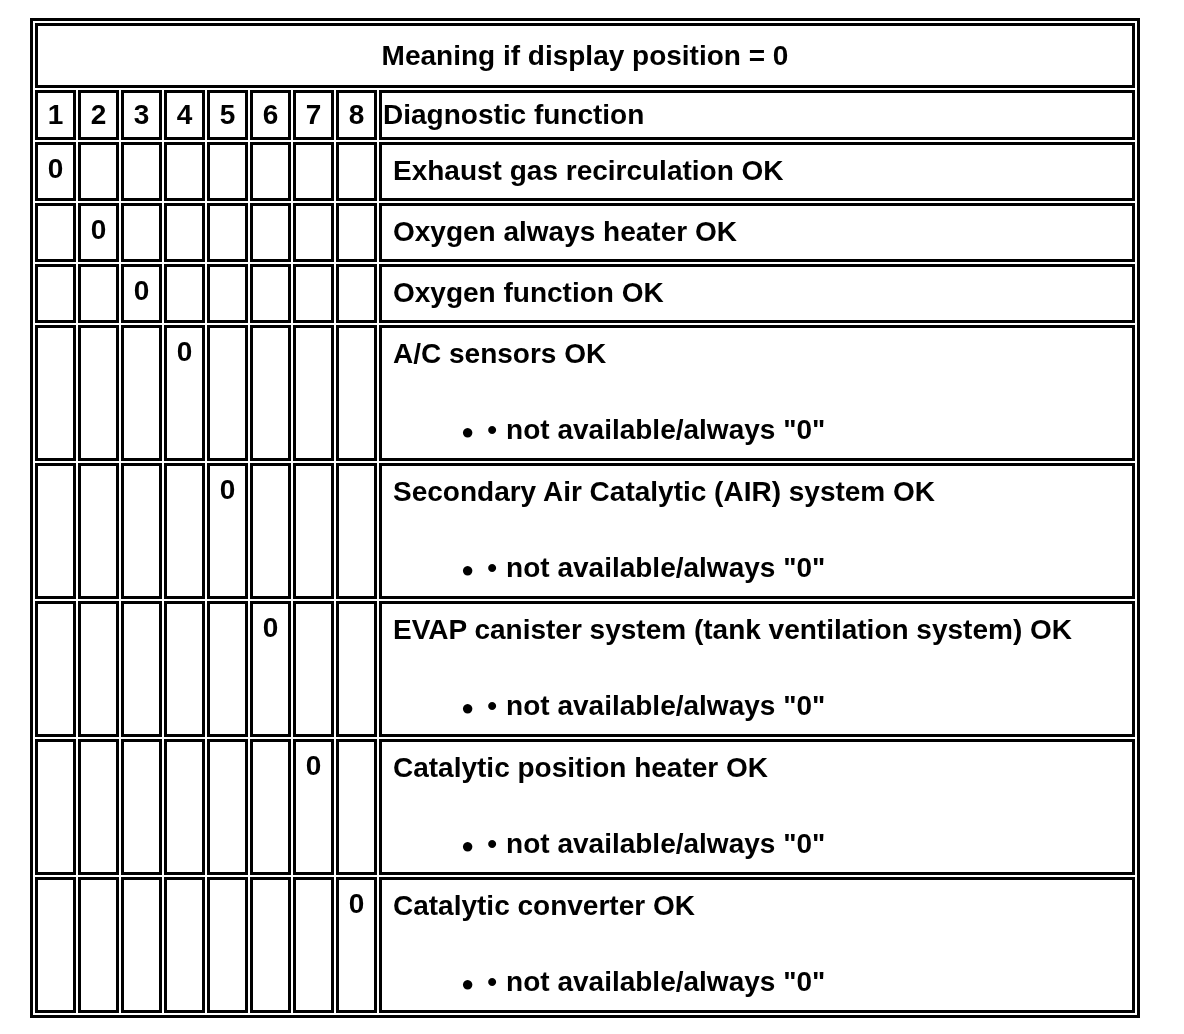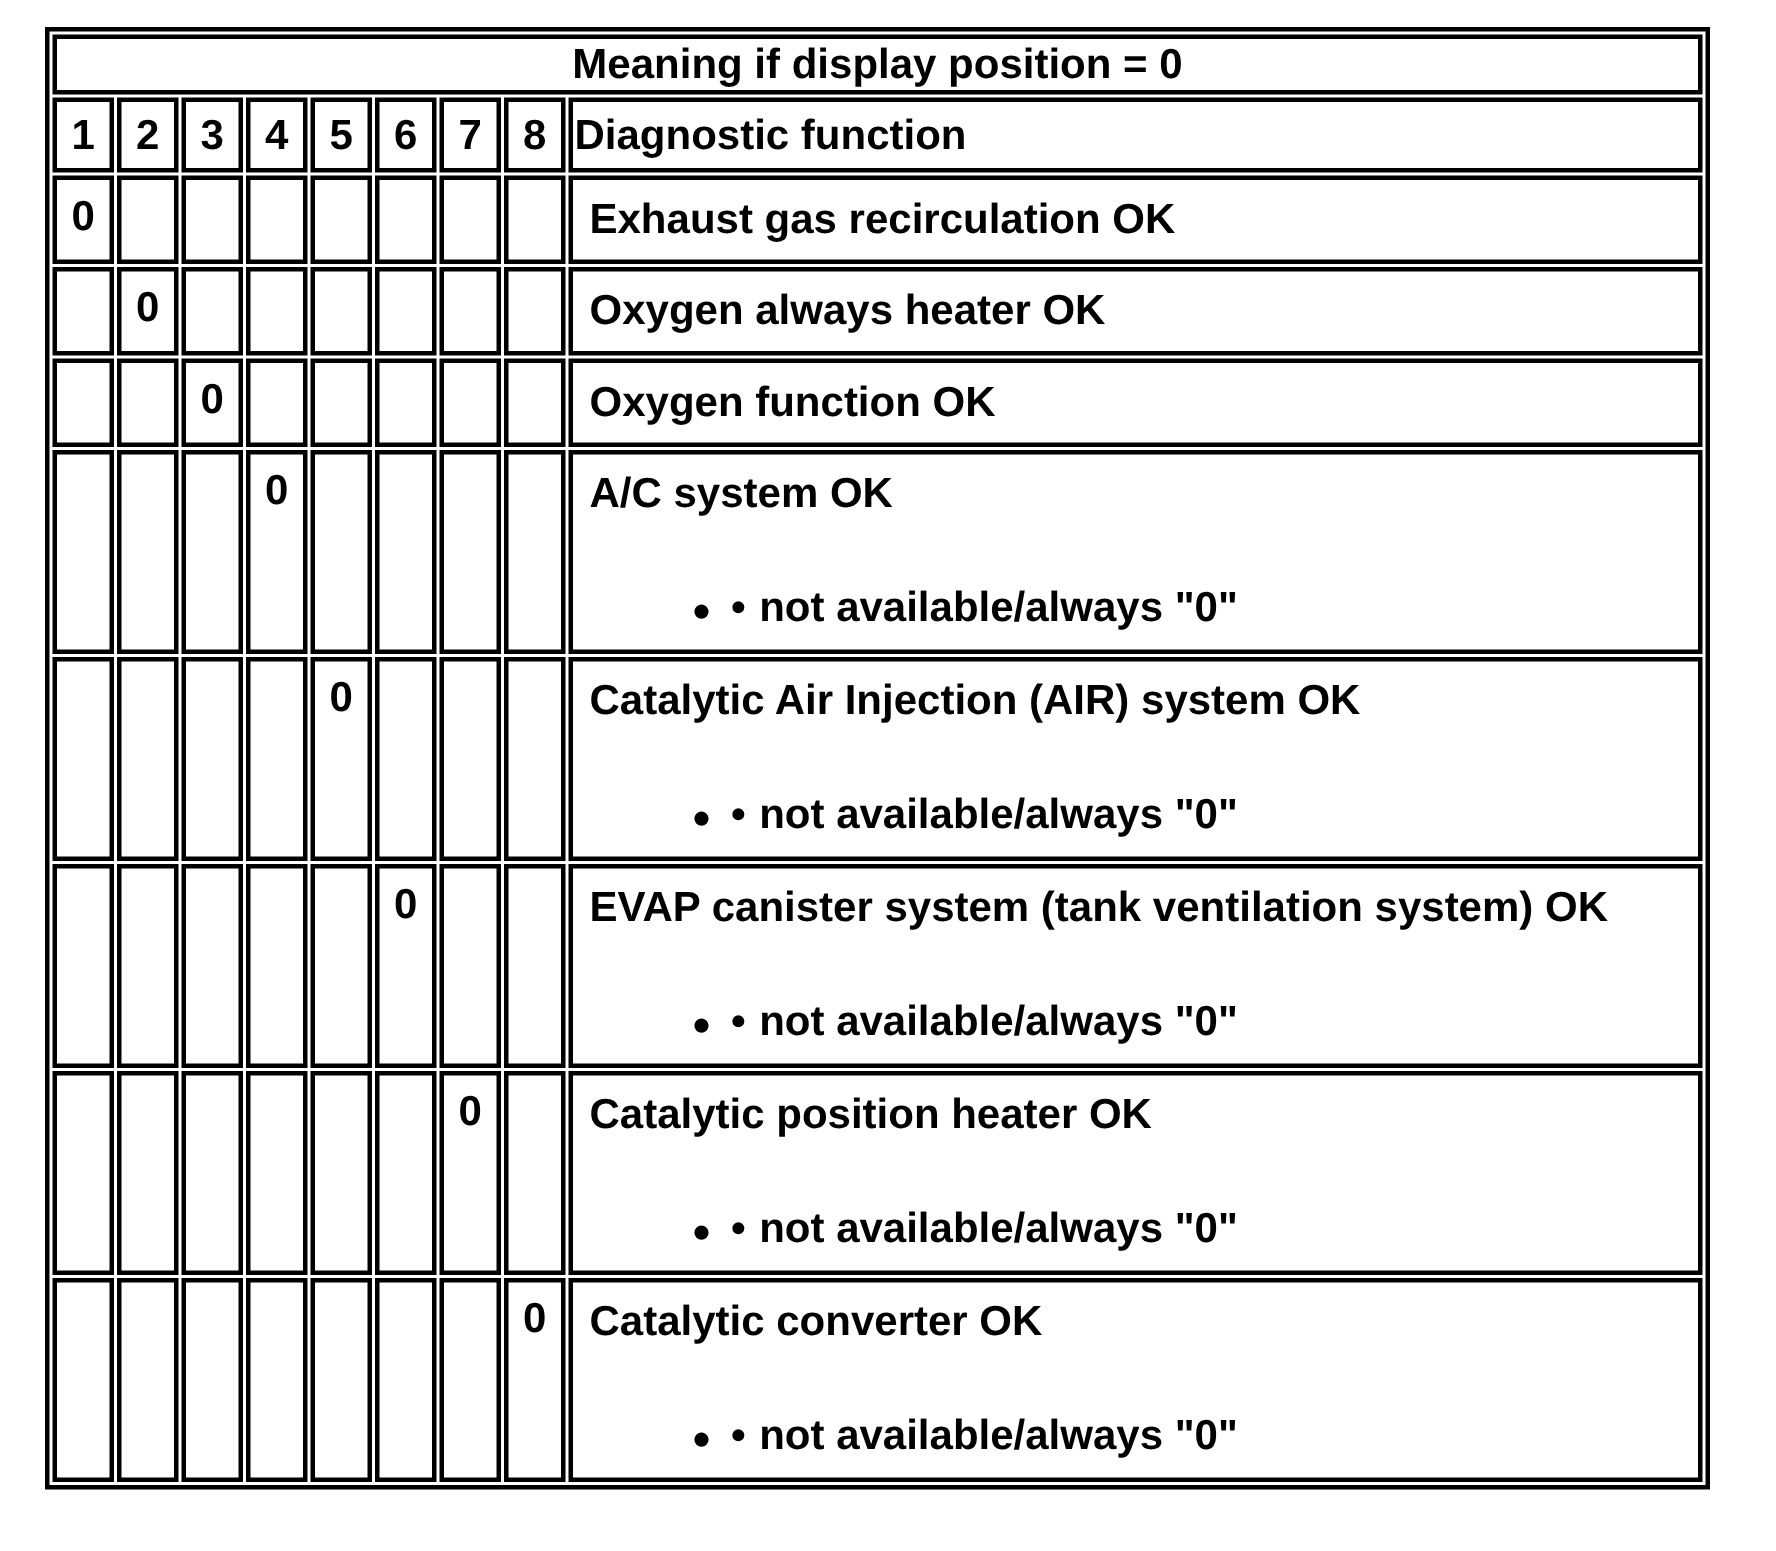--- a/index.html
+++ b/index.html
@@ -25,21 +25,21 @@
     table-layout: fixed;
     background: #ffffff;
   }
   table.readiness td {
     border: 3px solid #000;
     background: #ffffff;
     box-sizing: border-box;
     overflow: hidden;
   }
   td.title-cell {
-    height: 40px;
+    height: 65px;
     text-align: center;
     vertical-align: middle;
   }
   td.hd {
     height: 50px;
     text-align: center;
     vertical-align: middle;
   }
   td.fn-hd {
     height: 50px;
@@ -156,38 +156,38 @@
     <tr class="row-t">
       <td class="pos"></td>
       <td class="pos"></td>
       <td class="pos"></td>
       <td class="pos">0</td>
       <td class="pos"></td>
       <td class="pos"></td>
       <td class="pos"></td>
       <td class="pos"></td>
       <td class="fn">
-        <div class="fn-text">A/C system OK</div>
-        <div class="note">
-          <span class="b1">●</span><span class="b2">•</span><span>not available/always "0"</span>
-        </div>
-      </td>
-    </tr>
-
-    <tr class="row-t">
-      <td class="pos"></td>
-      <td class="pos"></td>
-      <td class="pos"></td>
-      <td class="pos"></td>
-      <td class="pos">0</td>
-      <td class="pos"></td>
-      <td class="pos"></td>
-      <td class="pos"></td>
-      <td class="fn">
-        <div class="fn-text">Catalytic Air Injection (AIR) system OK</div>
+        <div class="fn-text">A/C sensors OK</div>
+        <div class="note">
+          <span class="b1">●</span><span class="b2">•</span><span>not available/always "0"</span>
+        </div>
+      </td>
+    </tr>
+
+    <tr class="row-t">
+      <td class="pos"></td>
+      <td class="pos"></td>
+      <td class="pos"></td>
+      <td class="pos"></td>
+      <td class="pos">0</td>
+      <td class="pos"></td>
+      <td class="pos"></td>
+      <td class="pos"></td>
+      <td class="fn">
+        <div class="fn-text">Secondary Air Catalytic (AIR) system OK</div>
         <div class="note">
           <span class="b1">●</span><span class="b2">•</span><span>not available/always "0"</span>
         </div>
       </td>
     </tr>
 
     <tr class="row-t">
       <td class="pos"></td>
       <td class="pos"></td>
       <td class="pos"></td>

